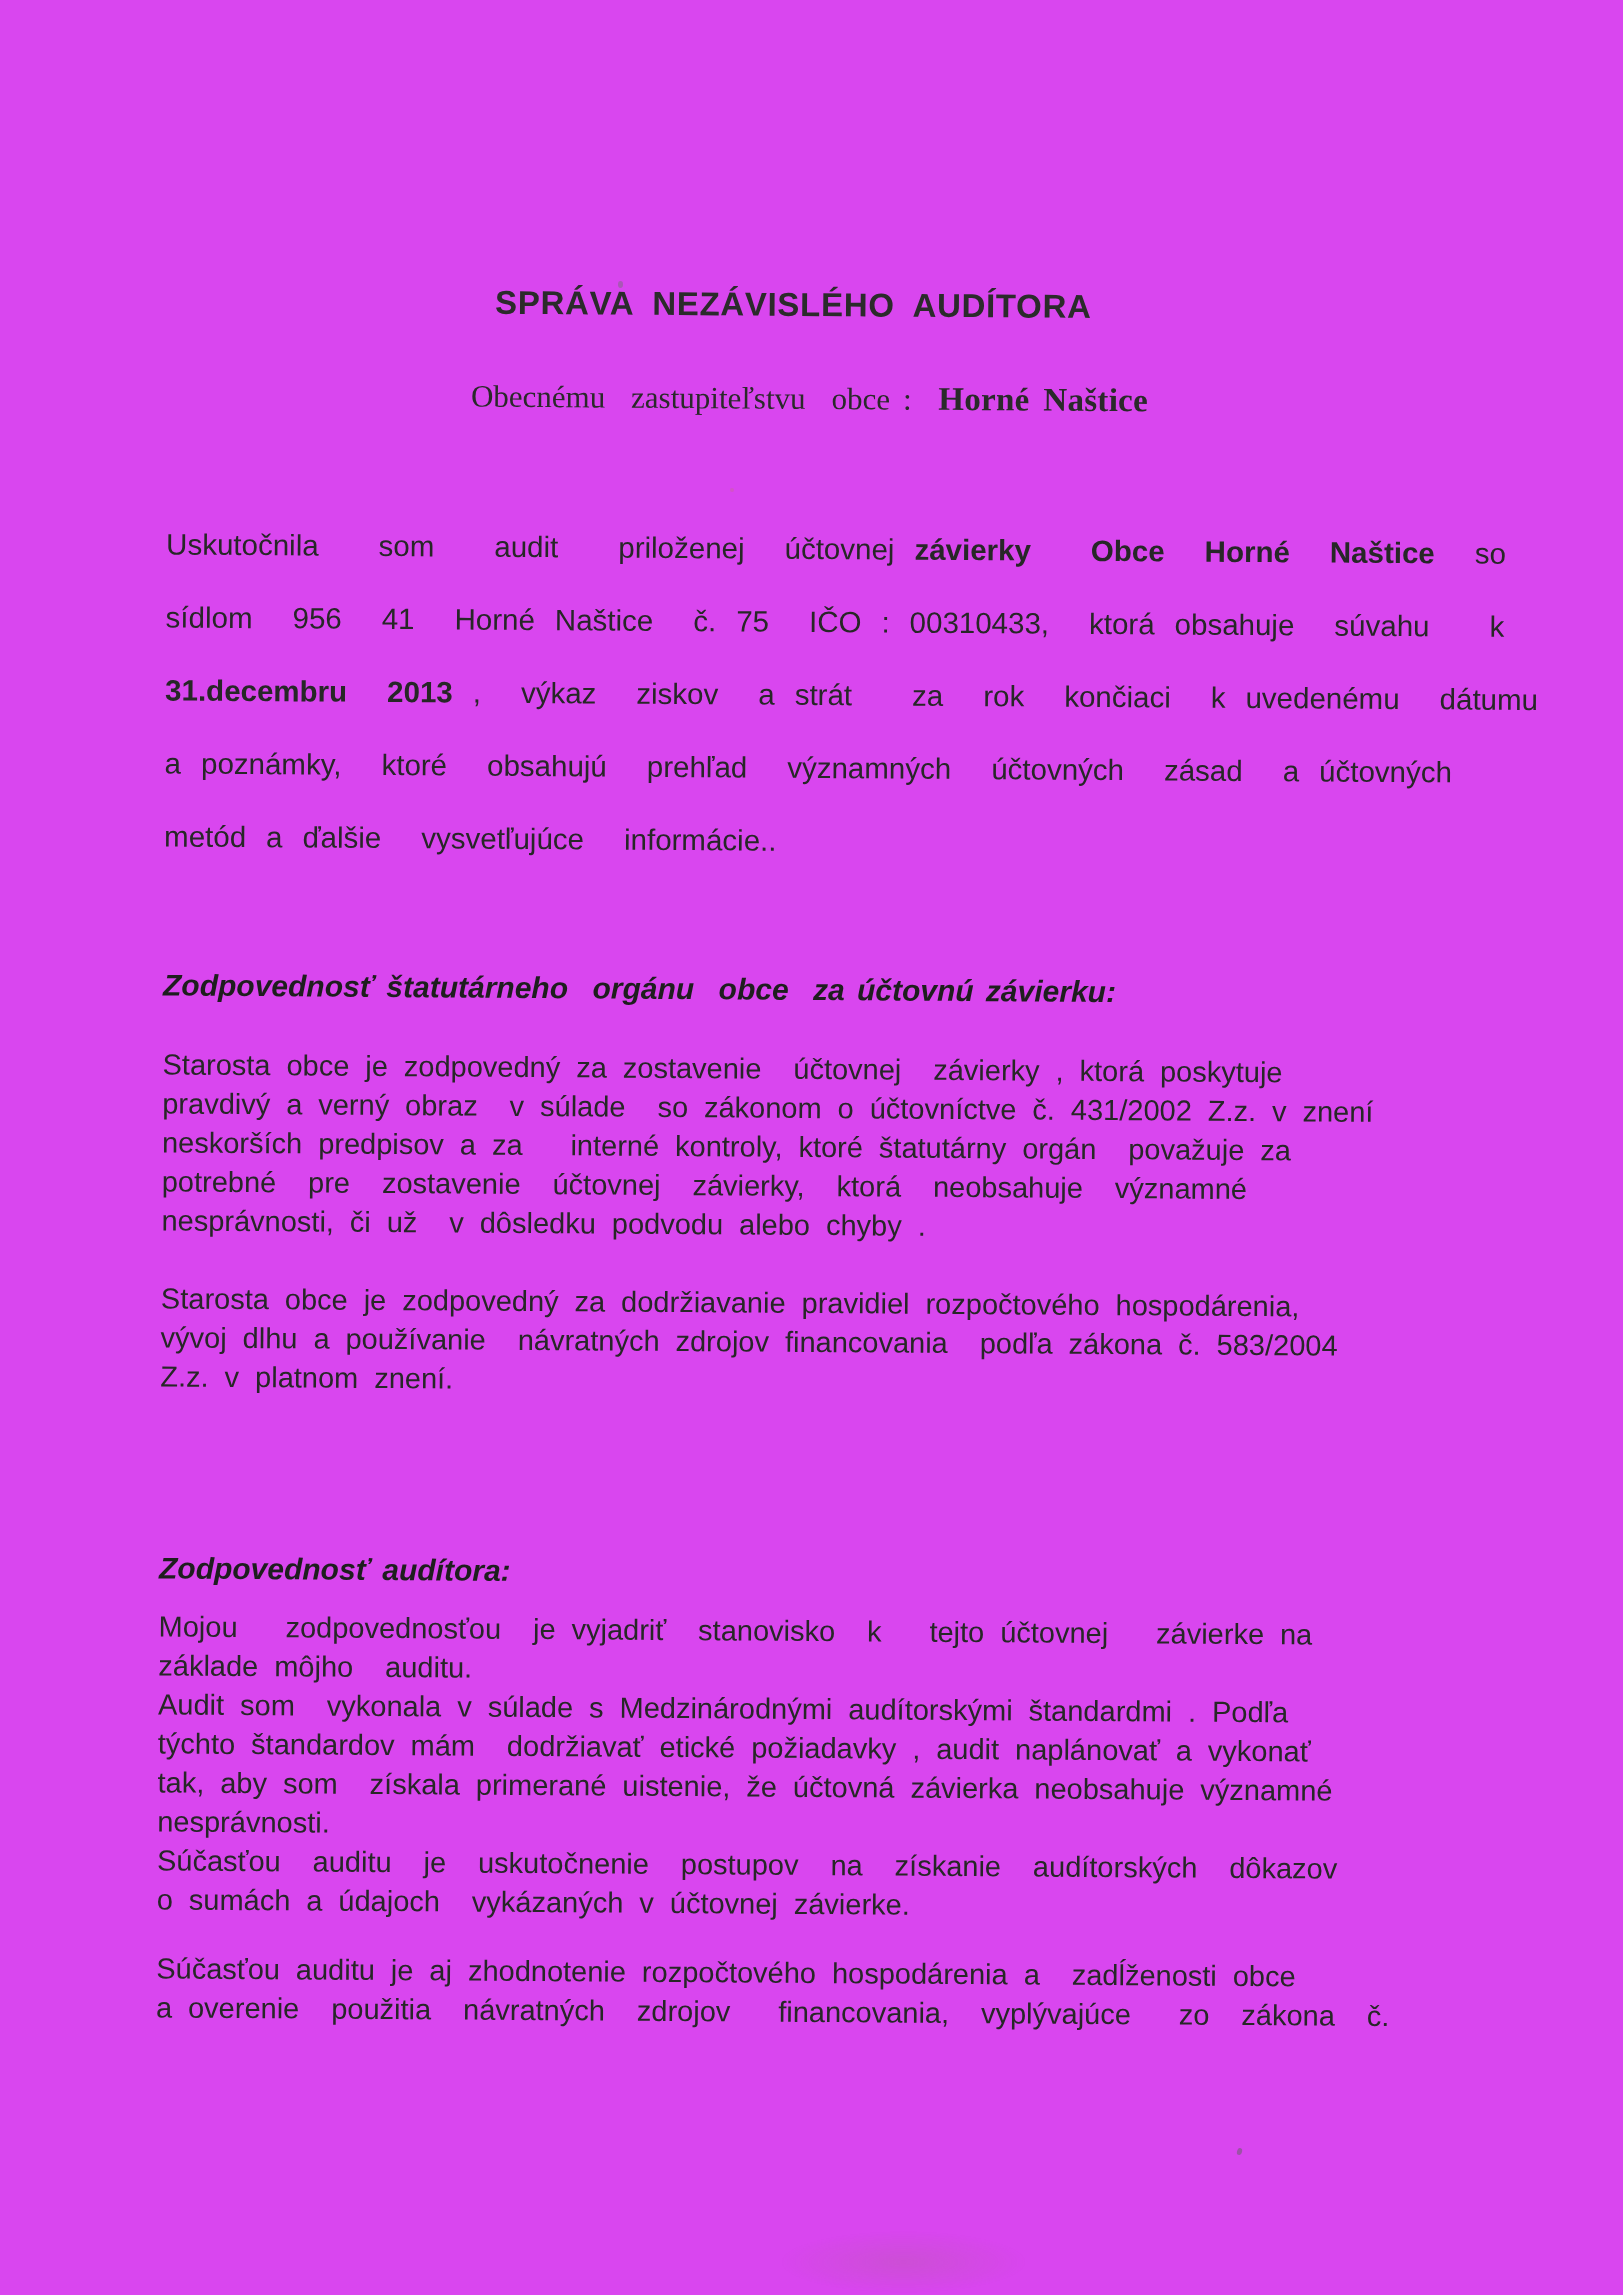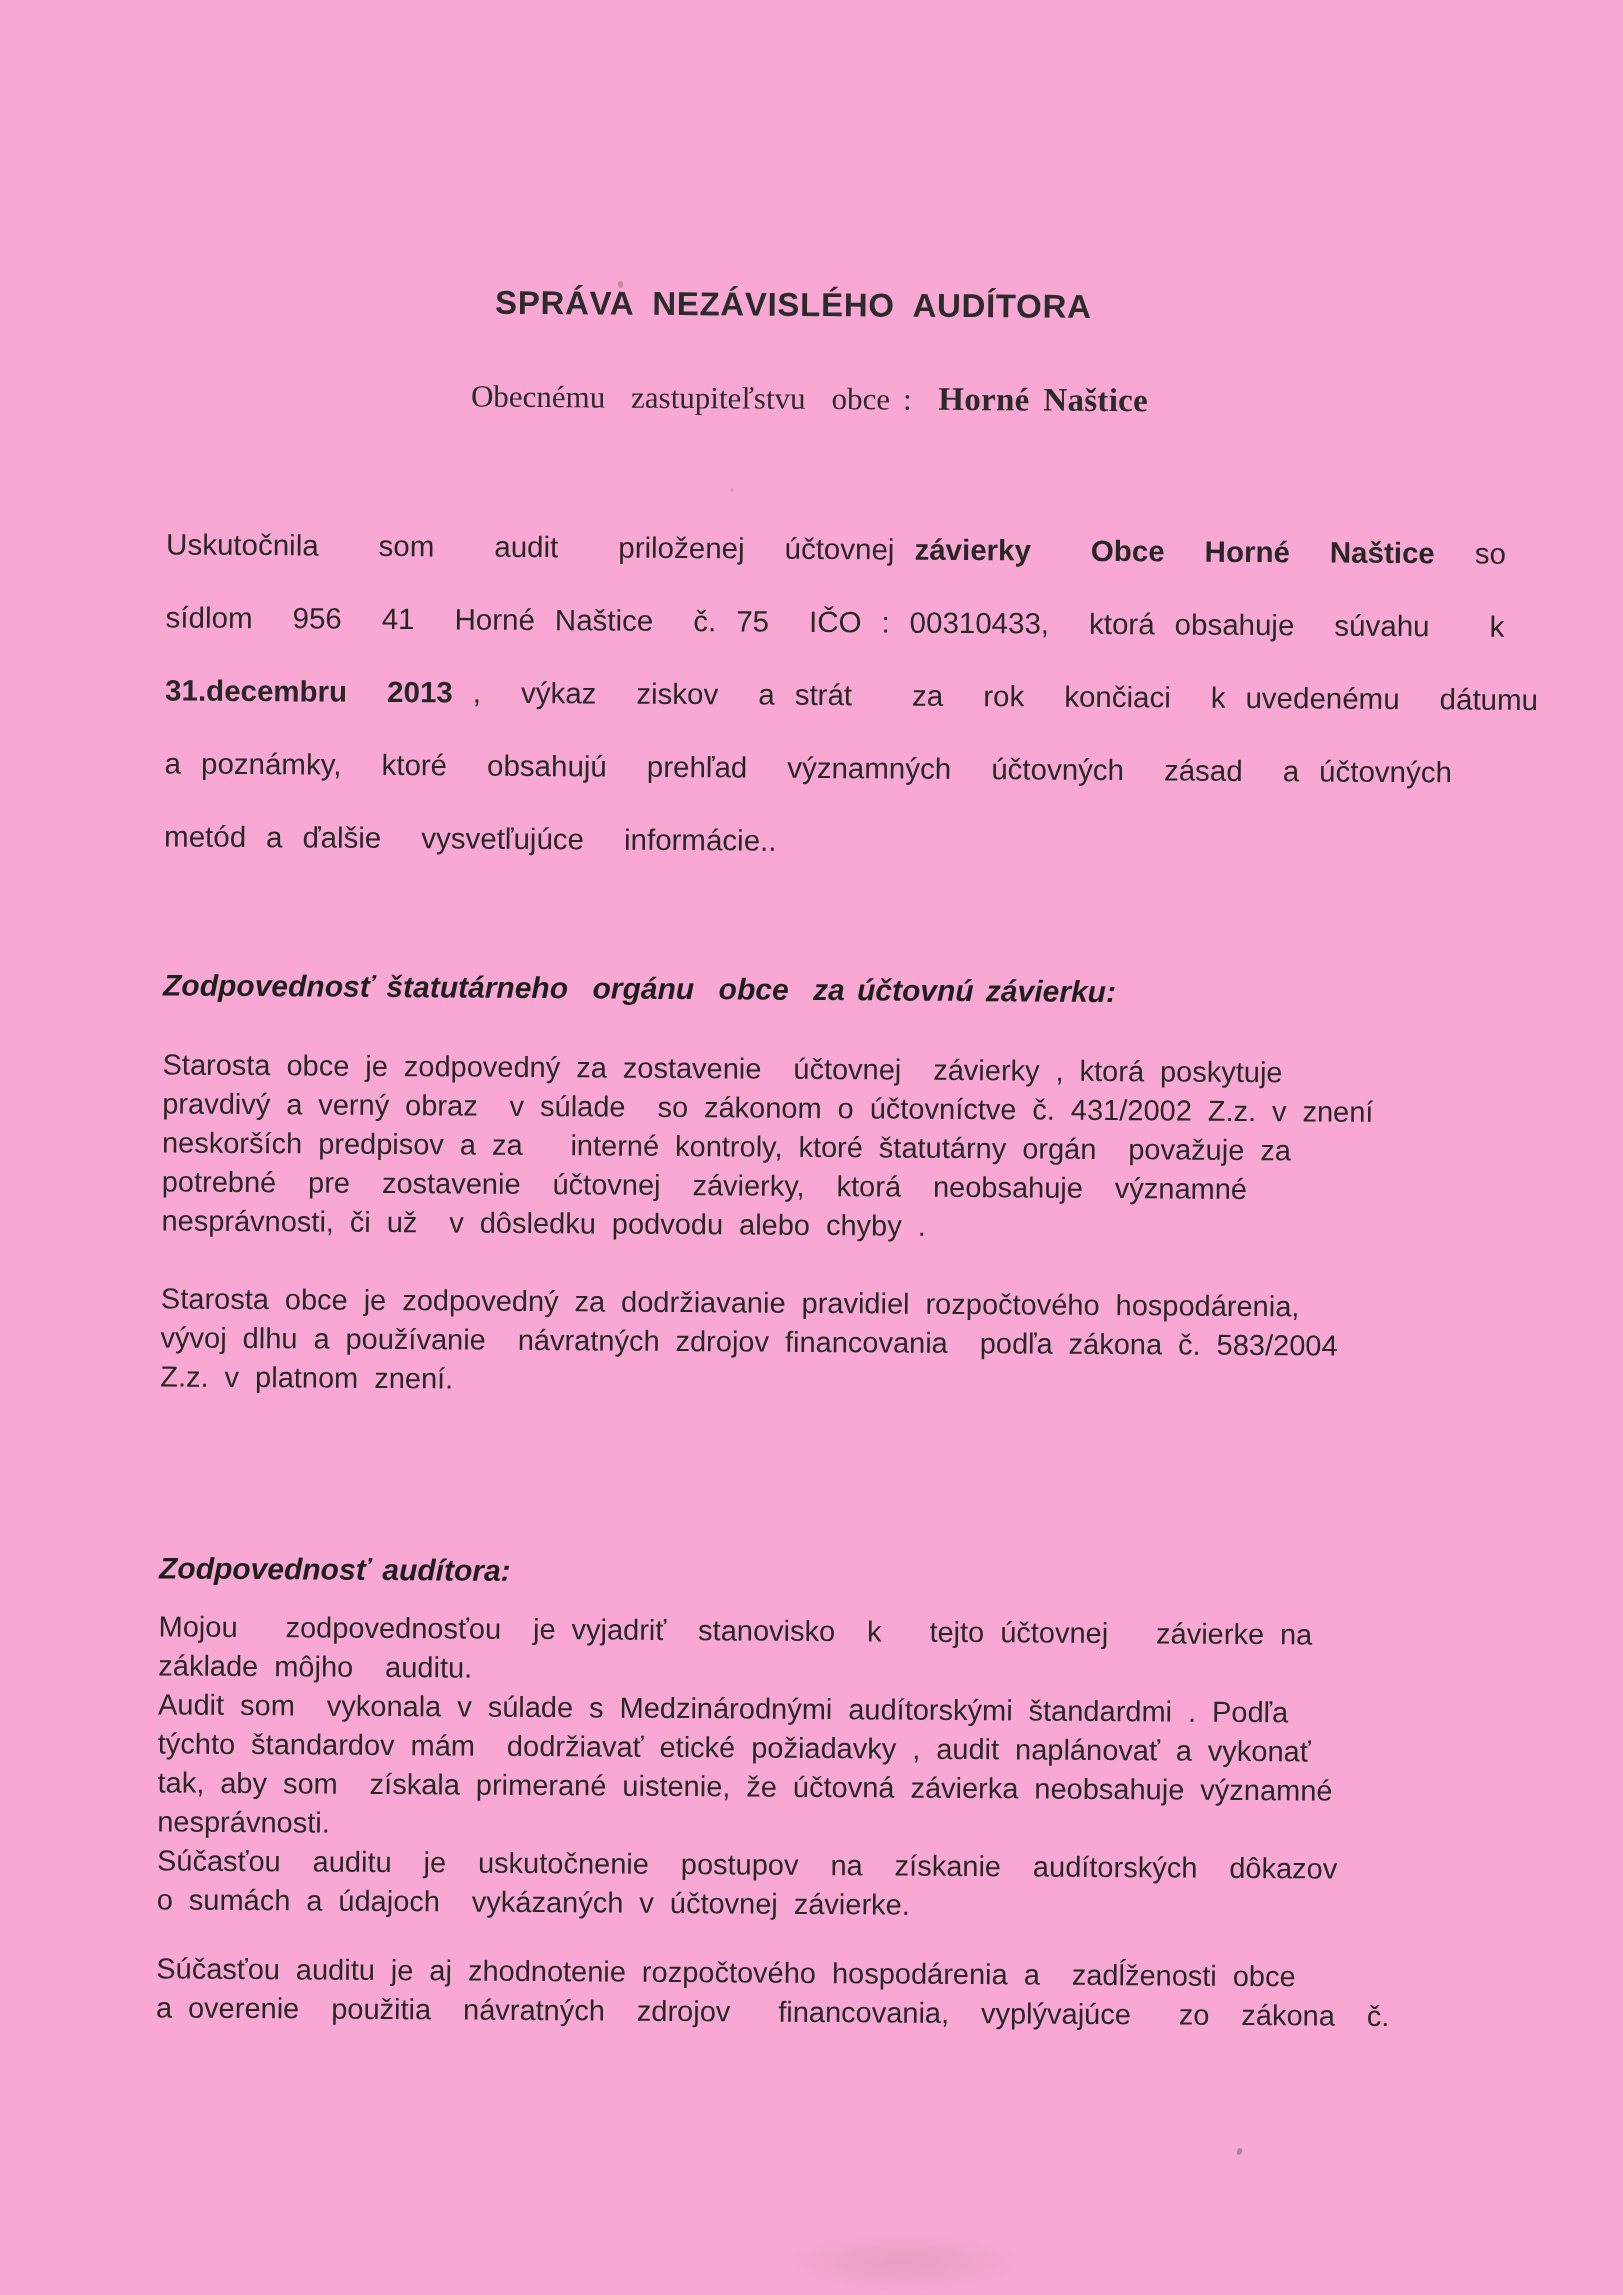--- a/index.html
+++ b/index.html
@@ -1,19 +1,19 @@
 <!DOCTYPE html>
 <html style="font-size:10.5px"><head>
 <meta charset="utf-8">
 <style>
   html,body{margin:0;padding:0;background:#e8e8e8;}
   .page{
     position:relative;
     width:1623px;height:2295px;
-    background:#f9a8d4;
+    background:#d946ef;
     overflow:hidden;
     font-family:"Liberation Sans",sans-serif;
     color:#272727;
   }
   .content{
     position:absolute;inset:0;
     transform:rotate(0.4deg);
     transform-origin:50% 50%;
   }
   .block{position:absolute;white-space:pre;}

